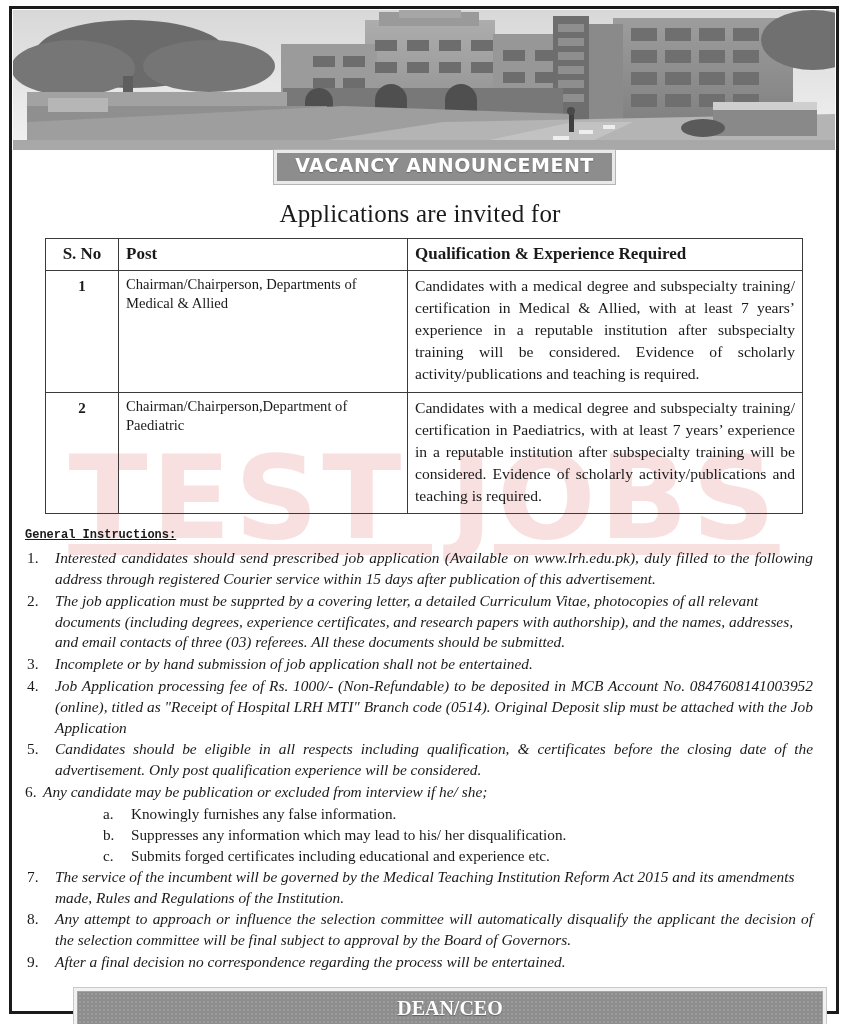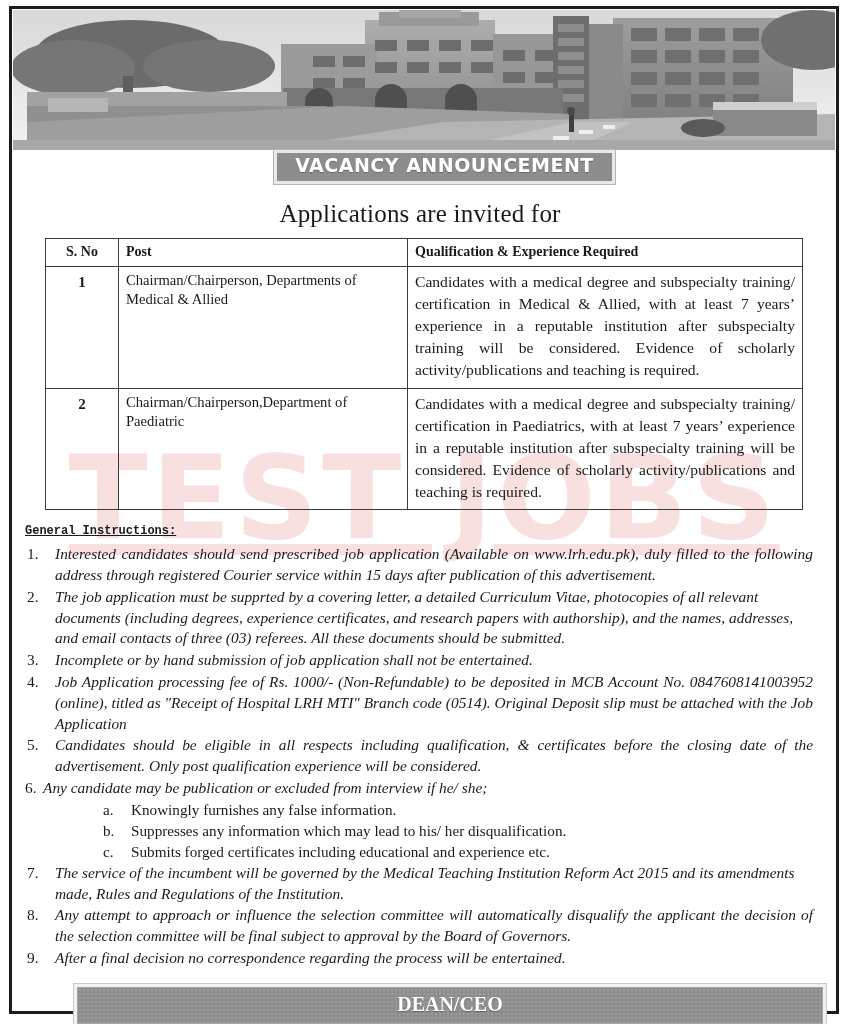--- a/index.html
+++ b/index.html
@@ -113,21 +113,21 @@
     table-layout: fixed;
     background: transparent;
   }
   .vac-table th, .vac-table td {
     border: 1px solid #3a3a3a;
     vertical-align: top;
     padding: 4px 7px 6px 7px;
     font-family: "Liberation Serif", serif;
   }
   .vac-table th {
-    font-size: 14px;
+    font-size: 17px;
     font-weight: bold;
     text-align: left;
     padding-top: 5px;
   }
   .col-sno  { width: 58px; }
   .col-post { width: 274px; }
   .col-qual { width: 380px; }
   th.col-sno { text-align: center; }
   td.cell-sno {
     text-align: center;

